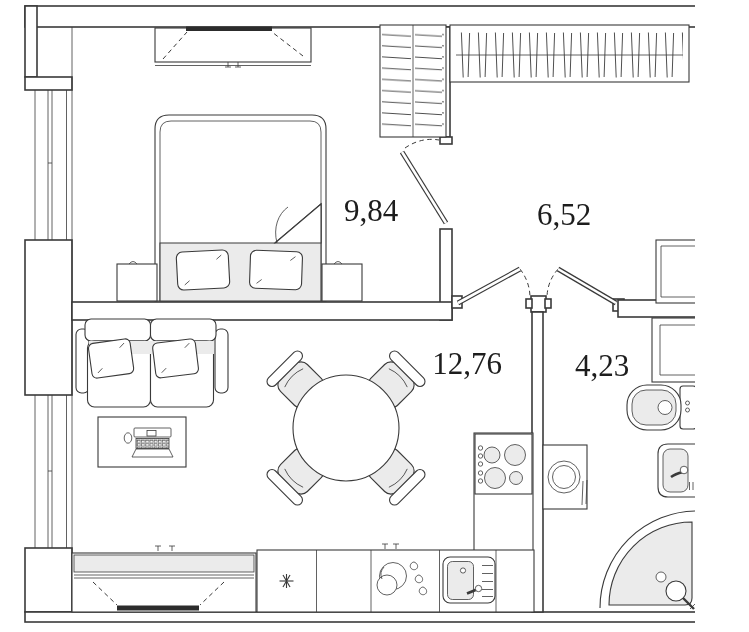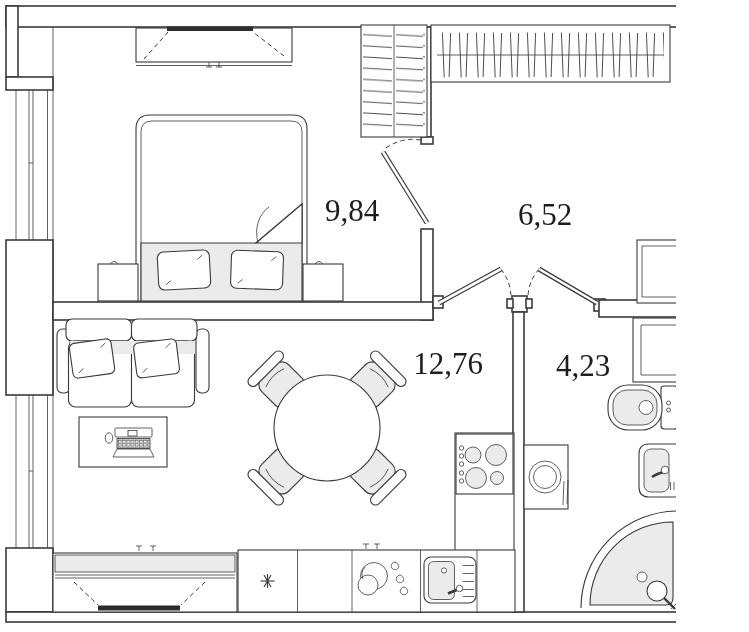--- a/index.html
+++ b/index.html
@@ -1,17 +1,17 @@
 <!DOCTYPE html>
 <html><head>
 <meta charset="utf-8">
 <style>
   html,body{margin:0;padding:0;background:#ffffff;}
   #stage{position:relative;width:676px;height:632px;background:#ffffff;overflow:hidden;
-         font-family:"Liberation Serif", serif;}
+         font-family:"Liberation Serif", serif;margin-left:19px;}
   svg{position:absolute;left:0;top:0;}
   
   .w  {fill:#ffffff;stroke:#3a3a3a;stroke-width:1.6;}
   
   .f  {fill:#ffffff;stroke:#3a3a3a;stroke-width:1.1;}
   
   .g  {fill:#ebebeb;stroke:#3a3a3a;stroke-width:1.1;}
   .gn {fill:#ebebeb;stroke:none;}
   
   .ln {fill:none;stroke:#3a3a3a;stroke-width:1.1;}

